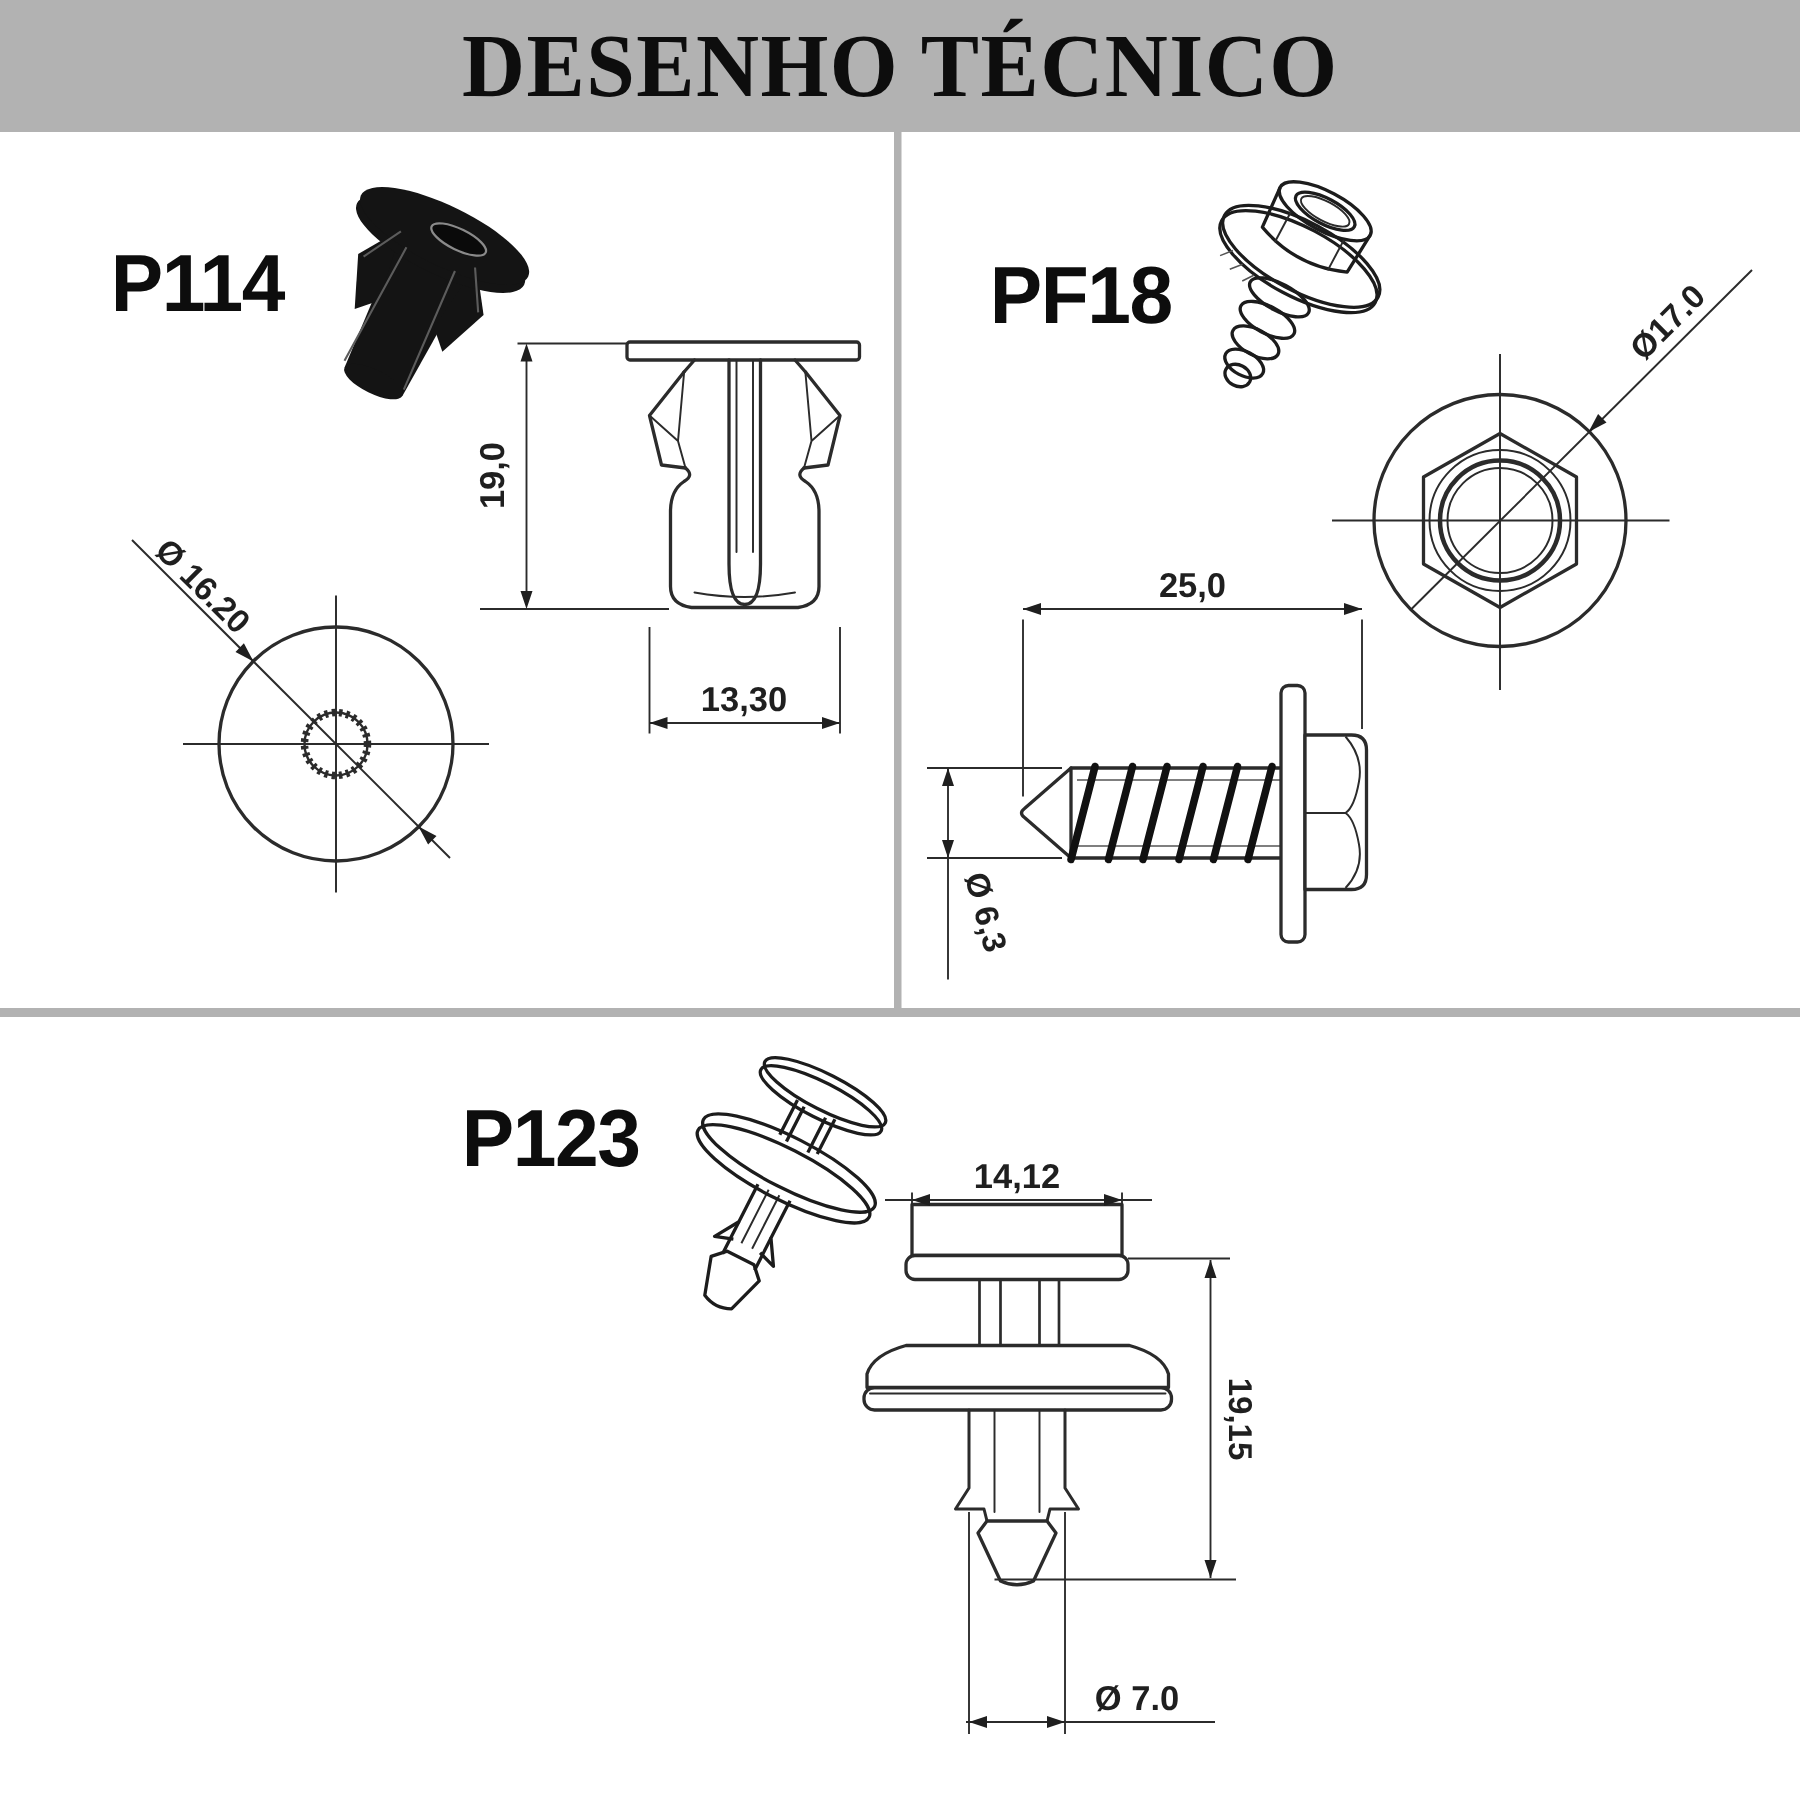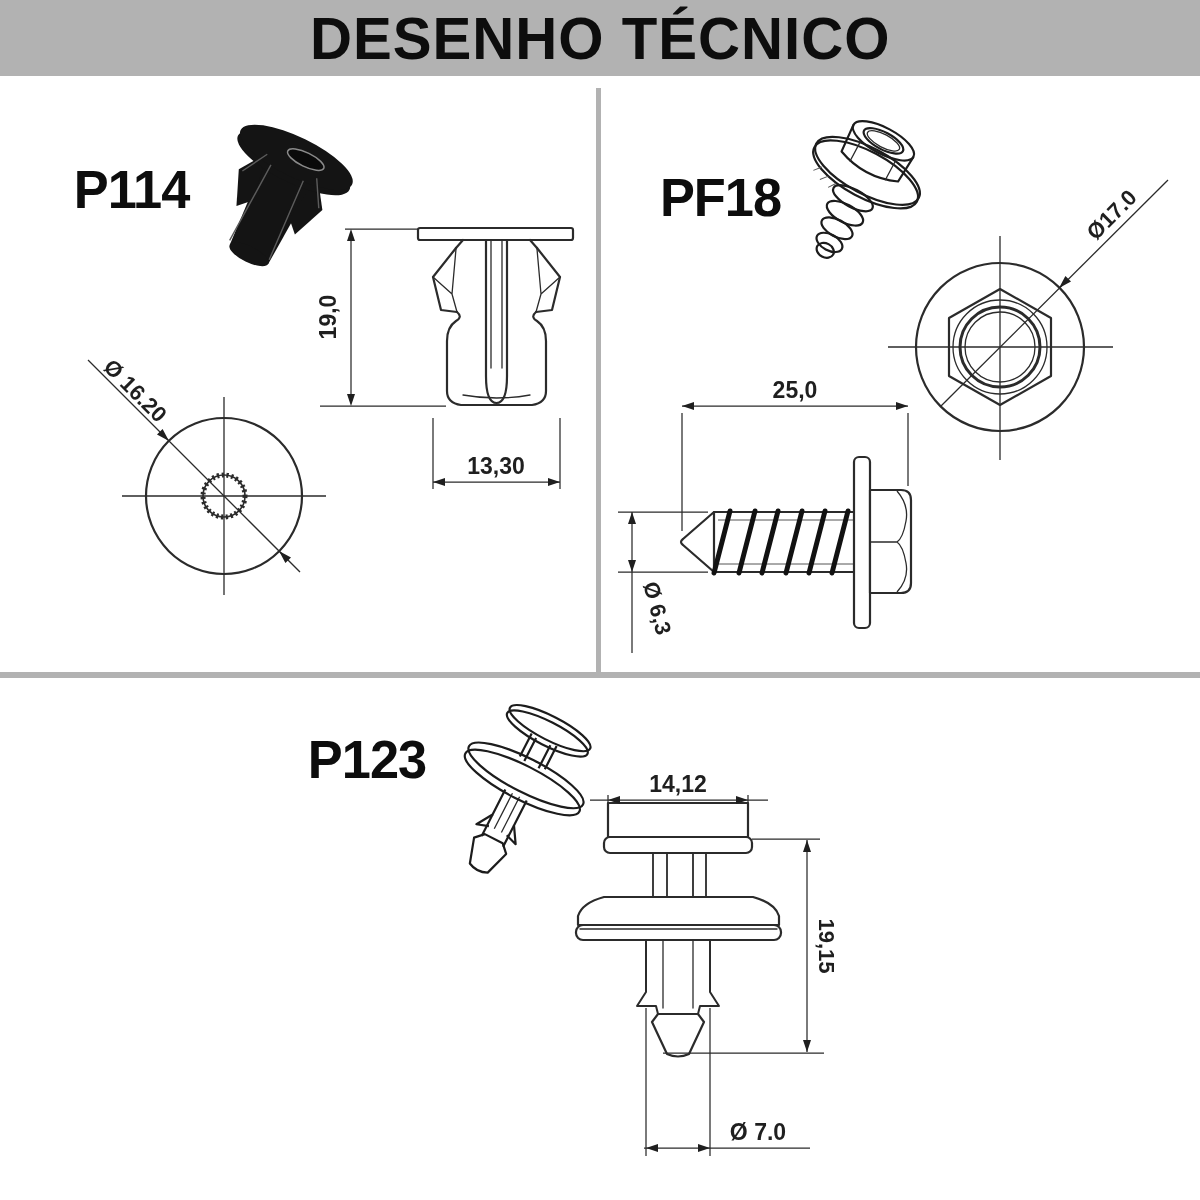--- a/index.html
+++ b/index.html
@@ -1,19 +1,19 @@
 <!DOCTYPE html>
 <html><head>
 <meta charset="utf-8">
 <style>
   html,body{margin:0;padding:0;background:#fff;}
   .canvas{position:relative;width:1200px;height:1200px;background:#fff;overflow:hidden;
           font-family:"Liberation Sans",sans-serif;}
-  .banner{position:absolute;left:0;top:0;width:1200px;height:76px;background:#b2b2b2;
-          display:flex;align-items:center;justify-content:center;}
+  .banner{position:absolute;left:0;top:0;width:1200px;height:88px;background:#b2b2b2;
+          display:flex;align-items:center;justify-content:center;font-family:Liberation Serif, serif;}
   .banner h1{margin:0;font-size:60px;font-weight:800;letter-spacing:1px;color:#0d0d0d;
              transform:scaleX(.97);white-space:nowrap;}
   .divider-v{position:absolute;left:596px;top:88px;width:5px;height:585px;background:#b2b2b2;}
   .divider-h{position:absolute;left:0;top:672px;width:1200px;height:6px;background:#b2b2b2;}
   .part-label{position:absolute;font-size:54px;font-weight:800;color:#0d0d0d;
               letter-spacing:-1px;transform:scaleX(.97);}
   svg.abs{position:absolute;overflow:visible;}
   .draw{stroke:#2b2b2b;stroke-width:2.2;fill:none;stroke-linecap:round;stroke-linejoin:round;}
   .thin{stroke:#2b2b2b;stroke-width:1.3;fill:none;}
   .soft{stroke:#555;stroke-width:1;fill:none;}

